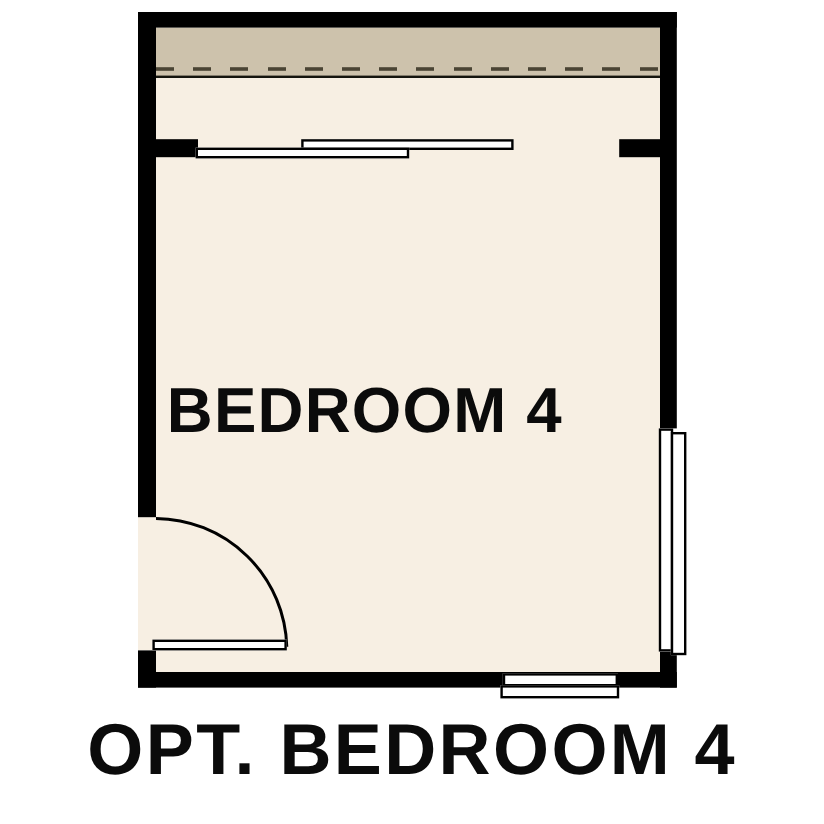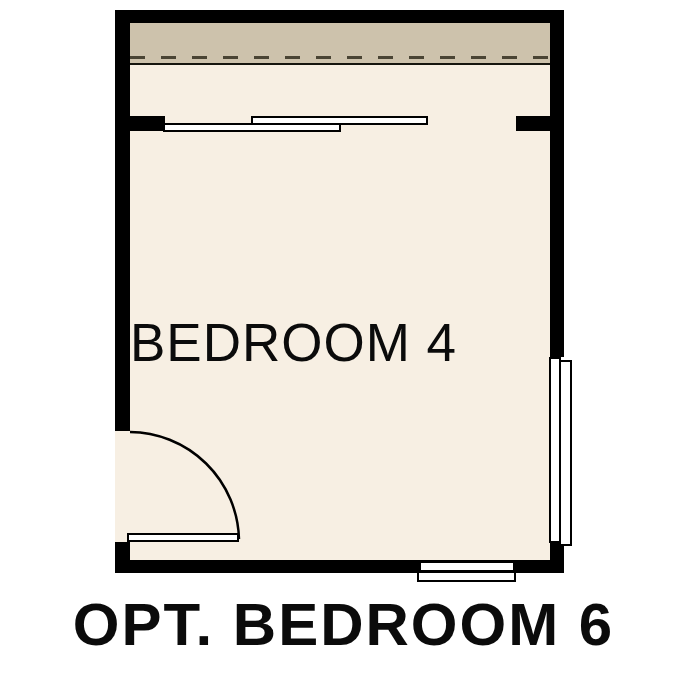--- a/index.html
+++ b/index.html
@@ -54,21 +54,21 @@
   
   .win-right-inner{left:549px;top:357px;width:12px;height:186px;}
   .win-right-outer{left:559px;top:360px;width:13px;height:186px;}
 
   
   .win-bottom-upper{left:419px;top:561px;width:96px;height:11px;}
   .win-bottom-lower{left:417px;top:571px;width:99px;height:11px;}
 
   
   .room-label{left:130px;top:316px;width:348px;height:53px;line-height:53px;
-    text-align:left;font-size:53px;font-weight:normal;letter-spacing:1px;color:var(--label);white-space:nowrap;}
+    text-align:center;font-size:53px;font-weight:bold;letter-spacing:1px;color:var(--label);white-space:nowrap;}
   .caption{left:0;top:593px;width:687px;height:64px;line-height:64px;
     text-align:center;font-size:60px;font-weight:bold;letter-spacing:2px;color:var(--label);white-space:nowrap;}
 </style>
 </head>
 <body>
 
 <div class="plan">
 
   <div class="abs interior"></div>
   <div class="abs door-slot"></div>
@@ -96,13 +96,13 @@
 
   <div class="abs pane win-right-inner"></div>
   <div class="abs pane win-right-outer"></div>
 
   <div class="abs pane win-bottom-upper"></div>
   <div class="abs pane win-bottom-lower"></div>
 
   <div class="abs room-label">BEDROOM 4</div>
 </div>
 
-<div class="abs caption">OPT. BEDROOM 6</div>
+<div class="abs caption">OPT. BEDROOM 4</div>
 
 </body></html>

